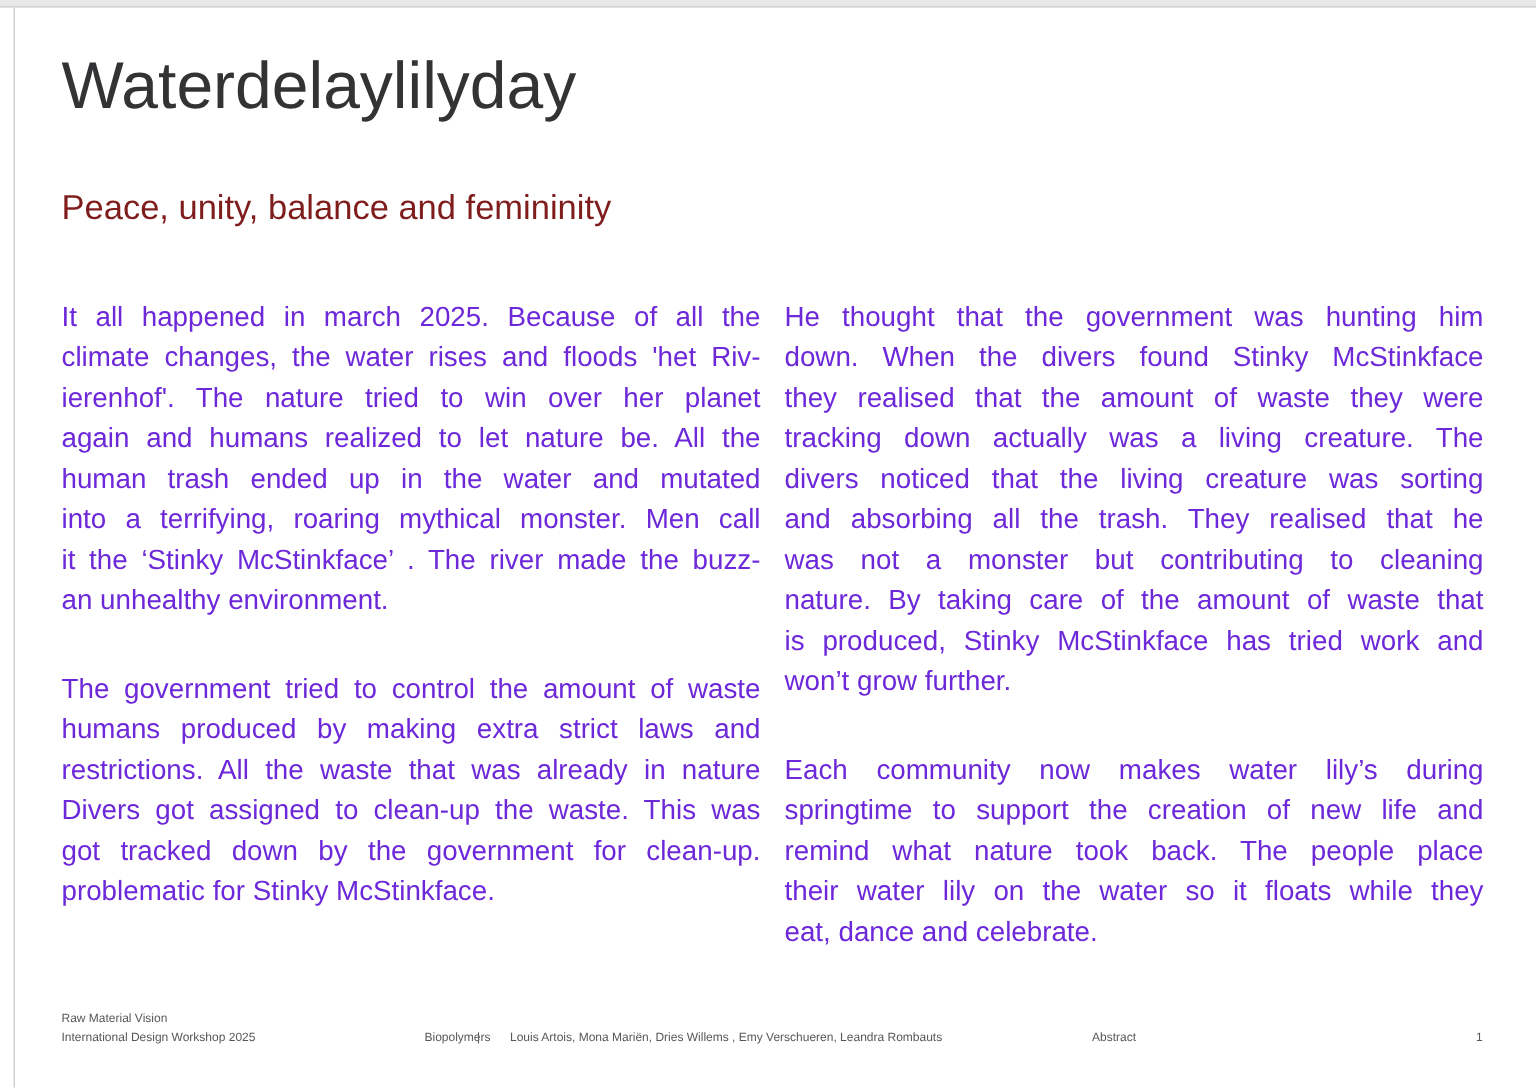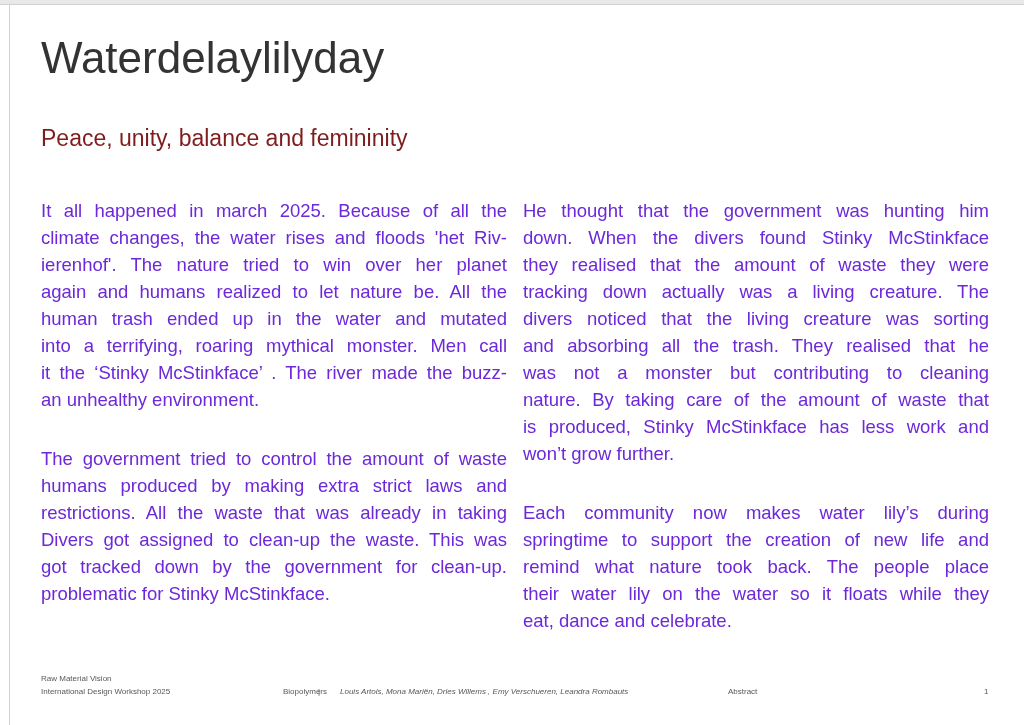--- a/index.html
+++ b/index.html
@@ -51,21 +51,21 @@
   .footer span {
     position: absolute;
     font-size: 8px; line-height: 1.2;
     color: #58585a;
     white-space: nowrap;
   }
   .f-proj1    { left: 41px;  top: 674px; }
   .f-proj2    { left: 41px;  top: 687px; }
   .f-material { left: 283px; top: 687px; }
   .f-sep      { left: 318px; top: 687px; }
-  .f-authors  { left: 340px; top: 687px; font-style: italic; }
+  .f-authors  { left: 340px; top: 687px; }
   .f-section  { left: 728px; top: 687px; }
   .f-page     { left: 984px; top: 687px; }
 </style>
 </head>
 <body>
 
 <div class="viewer">
   <div class="top-band"></div>
   <div class="left-edge"></div>
 
@@ -81,37 +81,37 @@
             <div class="line">ierenhof'. The nature tried to win over her planet</div>
             <div class="line">again and humans realized to let nature be. All the</div>
             <div class="line">human trash ended up in the water and mutated</div>
             <div class="line">into a terrifying, roaring mythical monster. Men call</div>
             <div class="line">it the ‘Stinky McStinkface’ . The river made the buzz-</div>
             <div class="line last">an unhealthy environment.</div>
           </div>
           <div class="para">
             <div class="line">The government tried to control the amount of waste</div>
             <div class="line">humans produced by making extra strict laws and</div>
-            <div class="line">restrictions. All the waste that was already in taking</div>
+            <div class="line">restrictions. All the waste that was already in nature</div>
             <div class="line">Divers got assigned to clean-up the waste. This was</div>
             <div class="line">got tracked down by the government for clean-up.</div>
             <div class="line last">problematic for Stinky McStinkface.</div>
           </div>
         </div>
       <div class="column">
           <div class="para">
             <div class="line">He thought that the government was hunting him</div>
             <div class="line">down. When the divers found Stinky McStinkface</div>
             <div class="line">they realised that the amount of waste they were</div>
             <div class="line">tracking down actually was a living creature. The</div>
             <div class="line">divers noticed that the living creature was sorting</div>
             <div class="line">and absorbing all the trash. They realised that he</div>
             <div class="line">was not a monster but contributing to cleaning</div>
             <div class="line">nature. By taking care of the amount of waste that</div>
-            <div class="line">is produced, Stinky McStinkface has less work and</div>
+            <div class="line">is produced, Stinky McStinkface has tried work and</div>
             <div class="line last">won’t grow further.</div>
           </div>
           <div class="para">
             <div class="line">Each community now makes water lily’s during</div>
             <div class="line">springtime to support the creation of new life and</div>
             <div class="line">remind what nature took back. The people place</div>
             <div class="line">their water lily on the water so it floats while they</div>
             <div class="line last">eat, dance and celebrate.</div>
           </div>
         </div>

